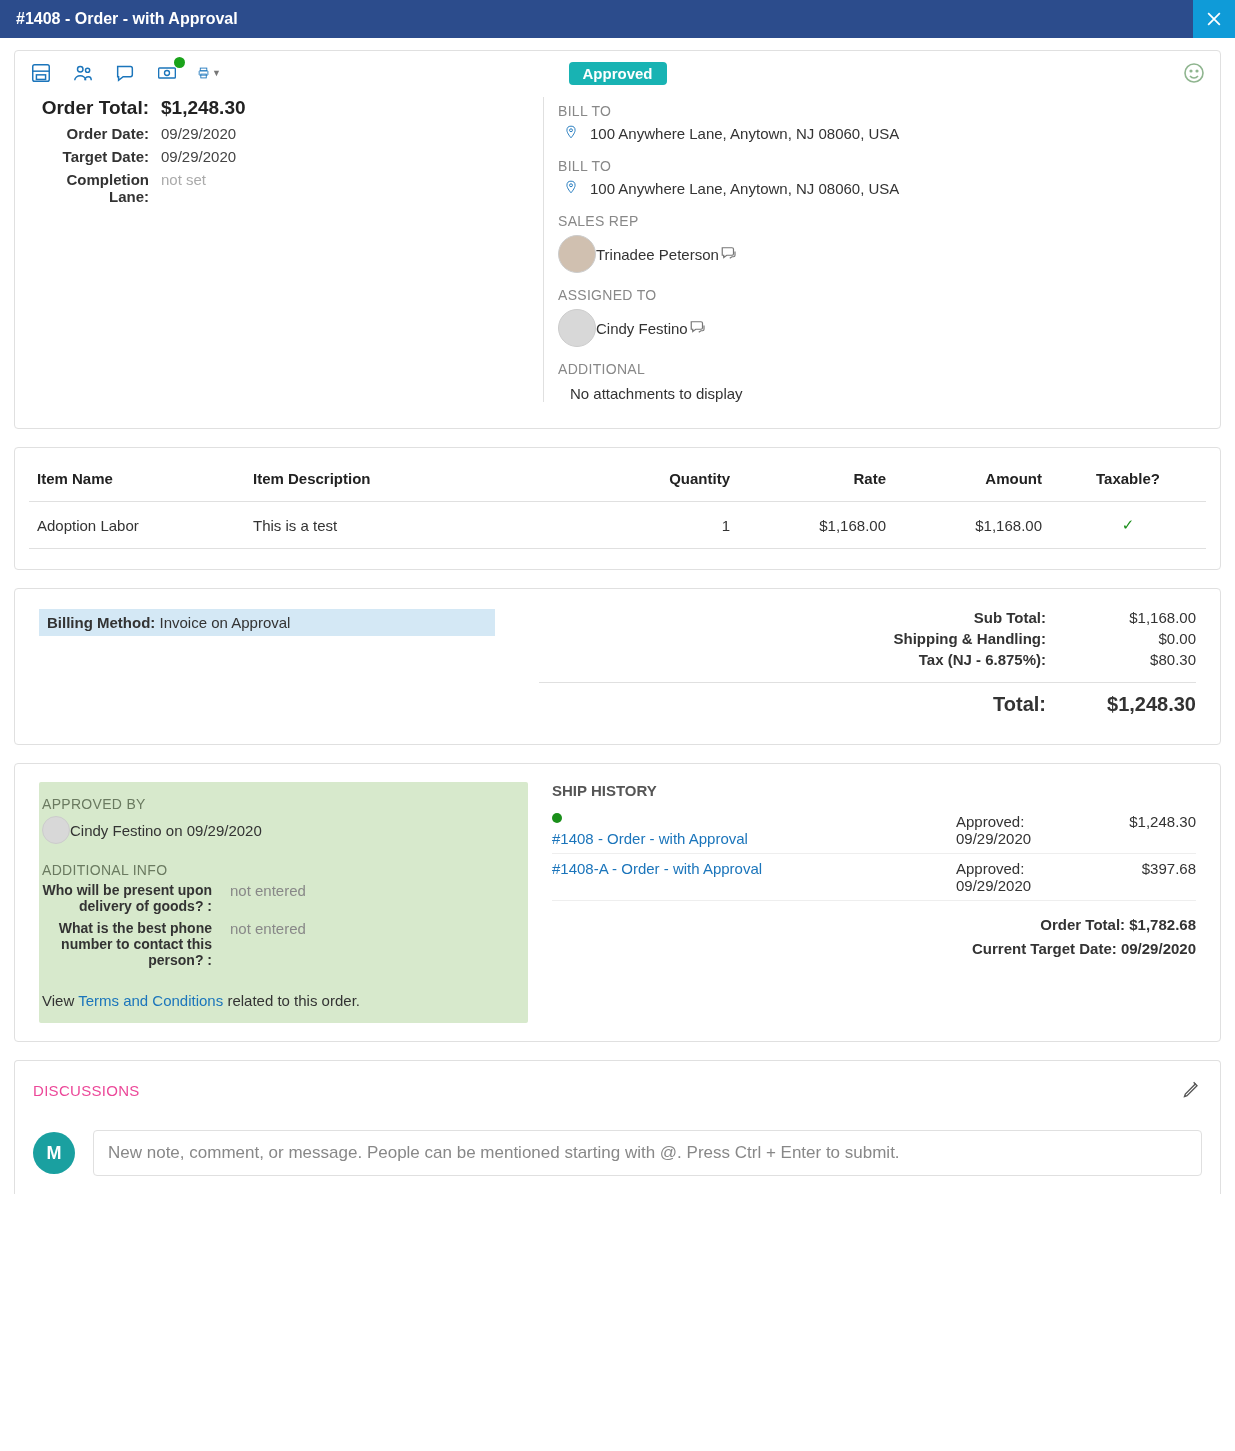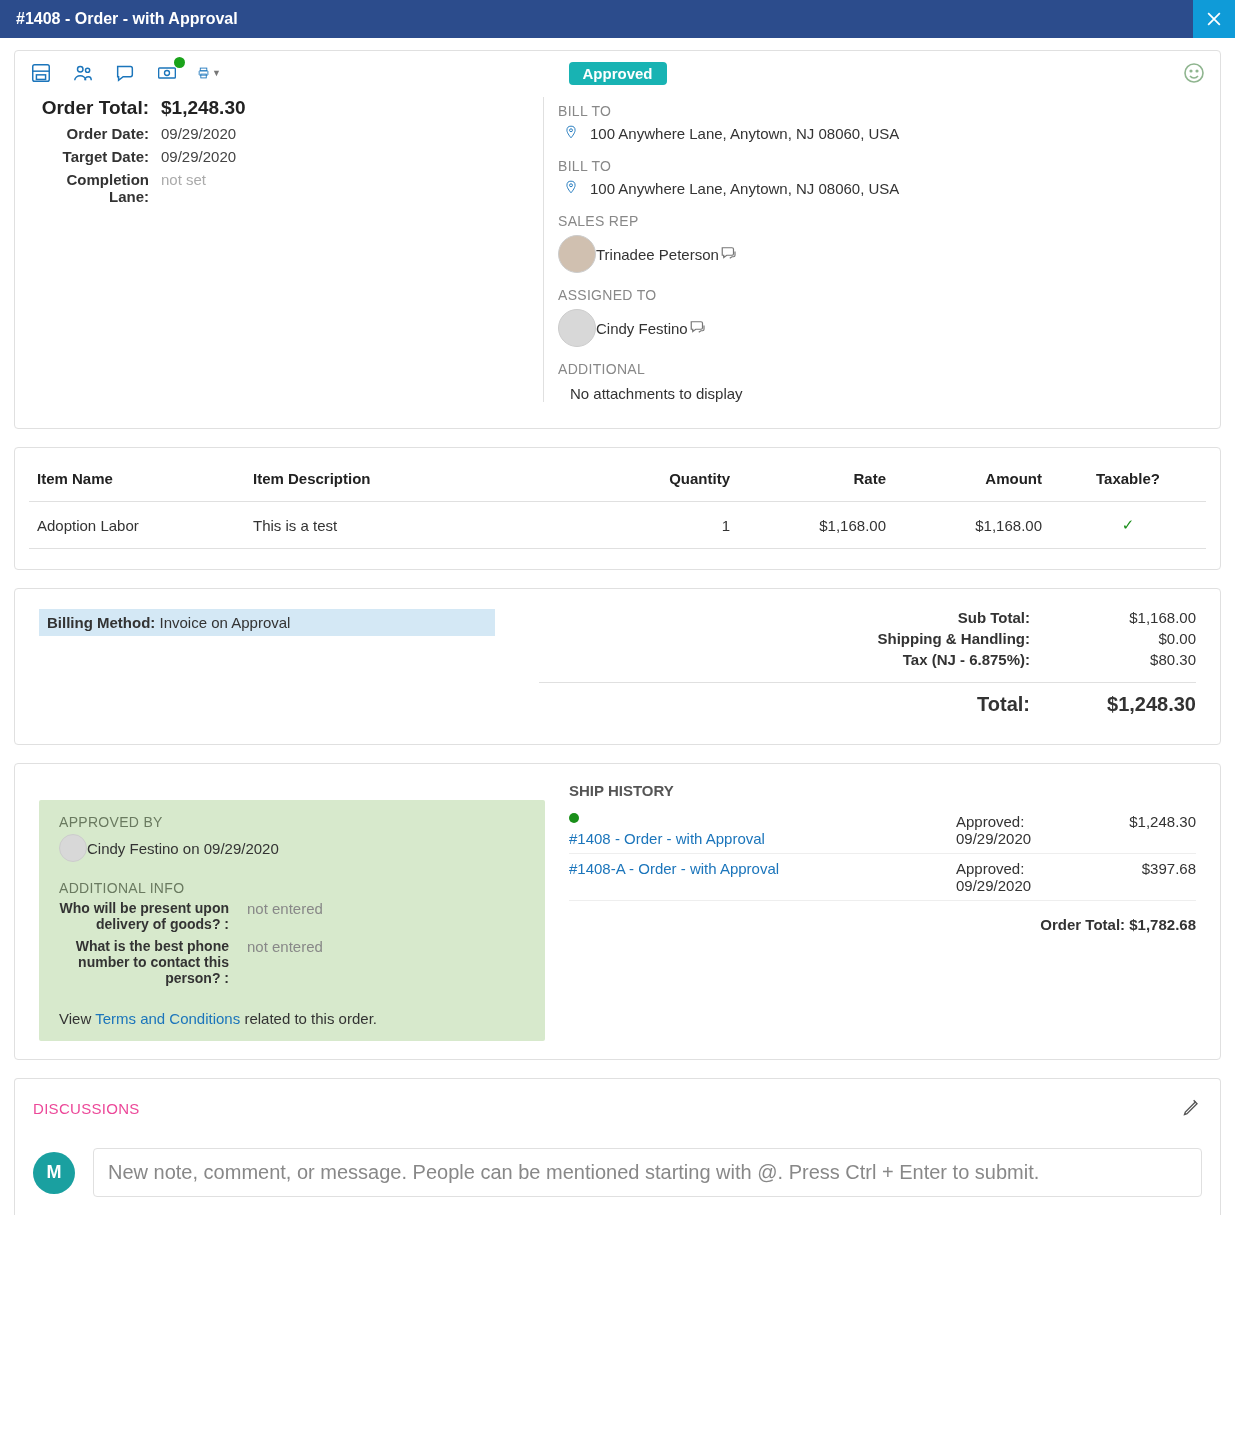--- a/index.html
+++ b/index.html
@@ -144,35 +144,34 @@
     flex: 0 0 460px;
   }
   .billing-highlight {
     background: var(--highlight-blue);
     padding: 5px 8px;
     display:inline-block;
     width: 440px;
   }
   .billing-highlight b { font-weight:700;}
   .totals-right { flex:1; margin-left:40px;}
-  .total-row { display:flex; justify-content:flex-start; gap:56px; margin-bottom:4px; font-size:15px;}
+  .total-row { display:flex; justify-content:flex-start; gap:40px; margin-bottom:4px; font-size:15px;}
   .total-row .tlabel { text-align:right; font-weight:700; flex:1;}
   .total-row .tval { width: 110px; text-align:right;}
   .grand-row { border-top: 1px solid var(--border); margin-top: 14px; padding-top: 10px;}
   .grand-row .tlabel, .grand-row .tval { font-size: 20px; font-weight:700;}
 
   
   .approval-panel { margin-top:18px; }
   .approval-wrap { display:flex; padding: 18px 24px; gap: 24px;}
   .green-box {
     flex: 0 0 470px;
     background: var(--green-panel);
-    padding: 14px 16px 14px 20px;
+    padding: 14px 16px 14px 3px;
     border-radius: 2px;
-    margin-top: 18px;
   }
   .green-box .sect-hdr { color: #6a7a60; margin-top:0;}
   .green-box .person-row { margin: 2px 0 18px 0; }
   .green-box .avatar { width:26px; height:26px;}
   .qrow { display:flex; margin-bottom:6px;}
   .qrow .qlabel { width: 170px; text-align:right; padding-right:18px; font-weight:700; font-size:14px;}
   .qrow .qval { color:#888;}
   .tc-line { margin-top: 24px; font-size:15px;}
   .tc-line a { color: var(--blue-text); text-decoration:none;}
 
@@ -196,21 +195,21 @@
     width: 42px; height:42px; border-radius:50%;
     background:#1aa0a0; color:#fff; font-weight:600;
     display:flex; align-items:center; justify-content:center;
     font-size:18px;
   }
   .disc-input {
     flex:1;
     border:1px solid var(--border);
     border-radius:4px;
     padding: 12px 14px;
-    font-size:20px;
+    font-size:17px;
     color:#777;
   }
 </style>
 </head>
 <body>
 
 <div class="header-bar">
   <span class="header-title">#1408 - Order - with Approval</span>
   <div class="close-btn">
     <svg viewBox="0 0 12 12">
@@ -433,20 +432,21 @@
             <div class="hist-left">
 
     <a href="#" class="hist-link">#1408-A - Order - with Approval</a>
   </div>
   <div class="hist-mid">Approved:<br>09/29/2020</div>
   <div class="hist-amt">$397.68</div>
           </div>
         </div>
       <div class="hist-footer">
         <div><span style="font-weight:700">Order Total: </span><span style="font-weight:700">$1,782.68</span></div>
+        <div><span style="font-weight:700">Current Target Date: </span><span style="font-weight:700">09/29/2020</span></div>
       </div>
     </div>
   </div>
 </div>
 
 <div class="disc-panel">
   <div class="disc-head">
     <span class="ttl">DISCUSSIONS</span>
     <span style="color:#555;cursor:pointer;"><svg width="20" height="20" viewBox="0 0 24 24" fill="none" stroke="currentColor" stroke-width="1.6">
           <path d="M3 21l3-1 12-12-2-2L4 18l-1 3z"></path>

